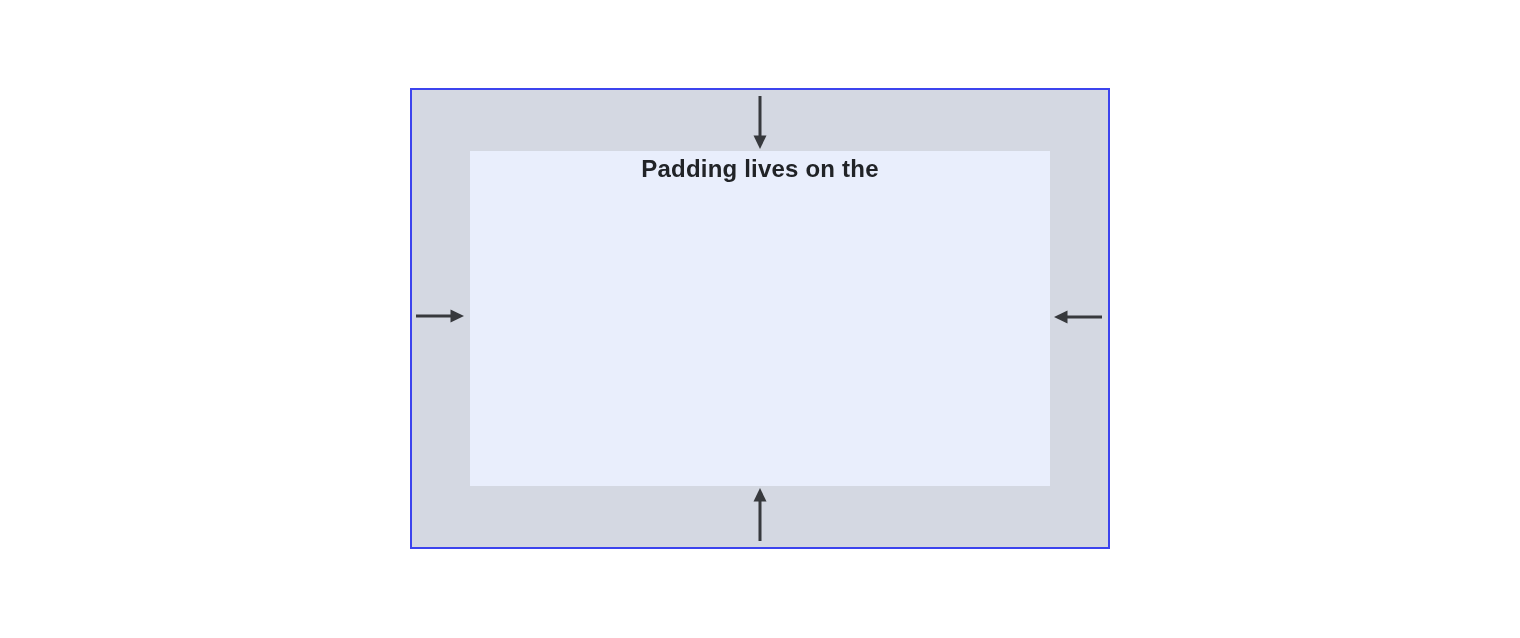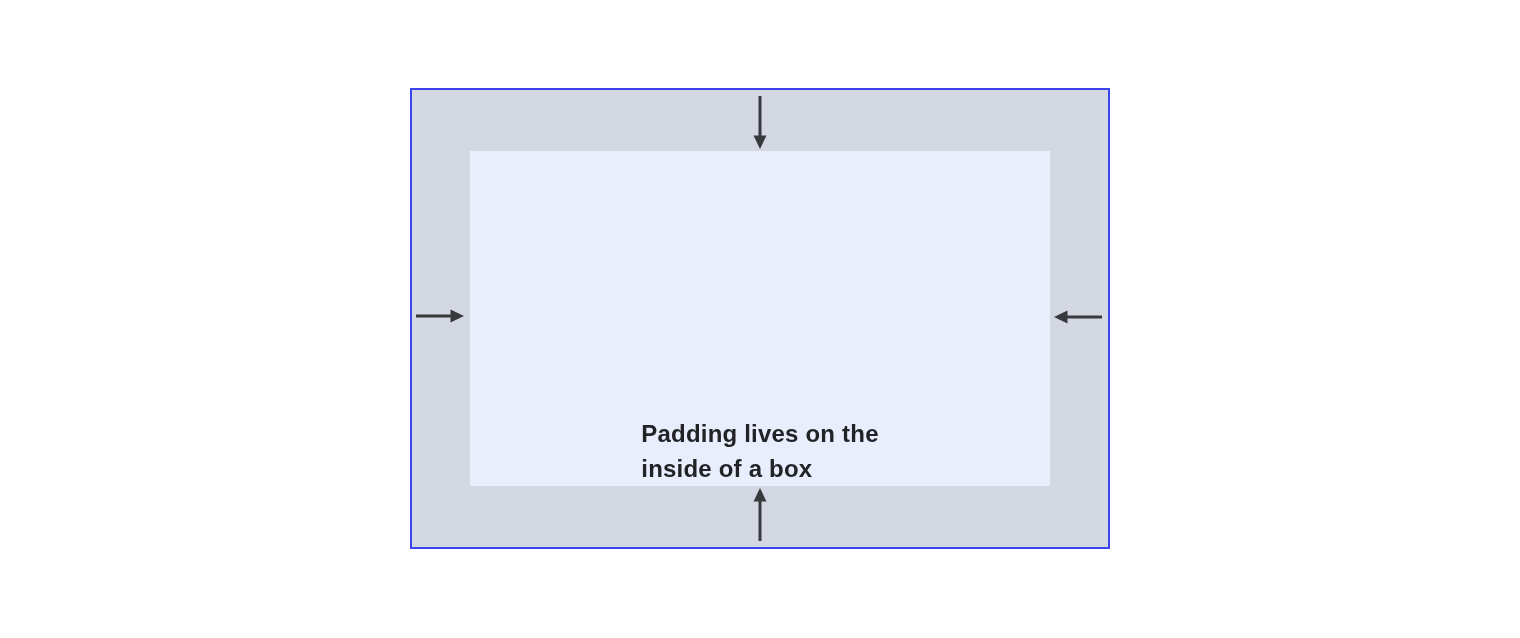--- a/index.html
+++ b/index.html
@@ -26,21 +26,21 @@
     background: var(--padding-fill, #d4d8e2);
   }
   .inner-box {
     position: absolute;
     left: 58px;
     top: 61px;
     width: 580px;
     height: 335px;
     background: var(--content-fill, #e9eefc);
     display: flex;
-    align-items: flex-end;
+    align-items: flex-start;
     justify-content: center;
   }
   .label {
     text-align: left;
     font-size: 24px;
     line-height: 35px;
     font-weight: 700;
     color: var(--text-color, #212327);
     letter-spacing: 0.2px;
   }
@@ -56,21 +56,20 @@
 </style>
 </head>
 <body>
 
 <div class="stage">
   <div class="outer-box">
 
     <div class="inner-box">
       <div class="label">
         <div>Padding lives on the</div>
-        <div>inside of a box</div>
       </div>
     </div>
 
     <svg class="arrow arrow-top" width="16" height="53" viewBox="0 0 16 53">
       <line x1="8" y1="0" x2="8" y2="41" stroke="currentColor" stroke-width="3"></line>
       <polygon points="1.5,39.5 14.5,39.5 8,53" fill="currentColor"></polygon>
     </svg>
 
     <svg class="arrow arrow-bottom" width="16" height="53" viewBox="0 0 16 53">
       <line x1="8" y1="12" x2="8" y2="53" stroke="currentColor" stroke-width="3"></line>

